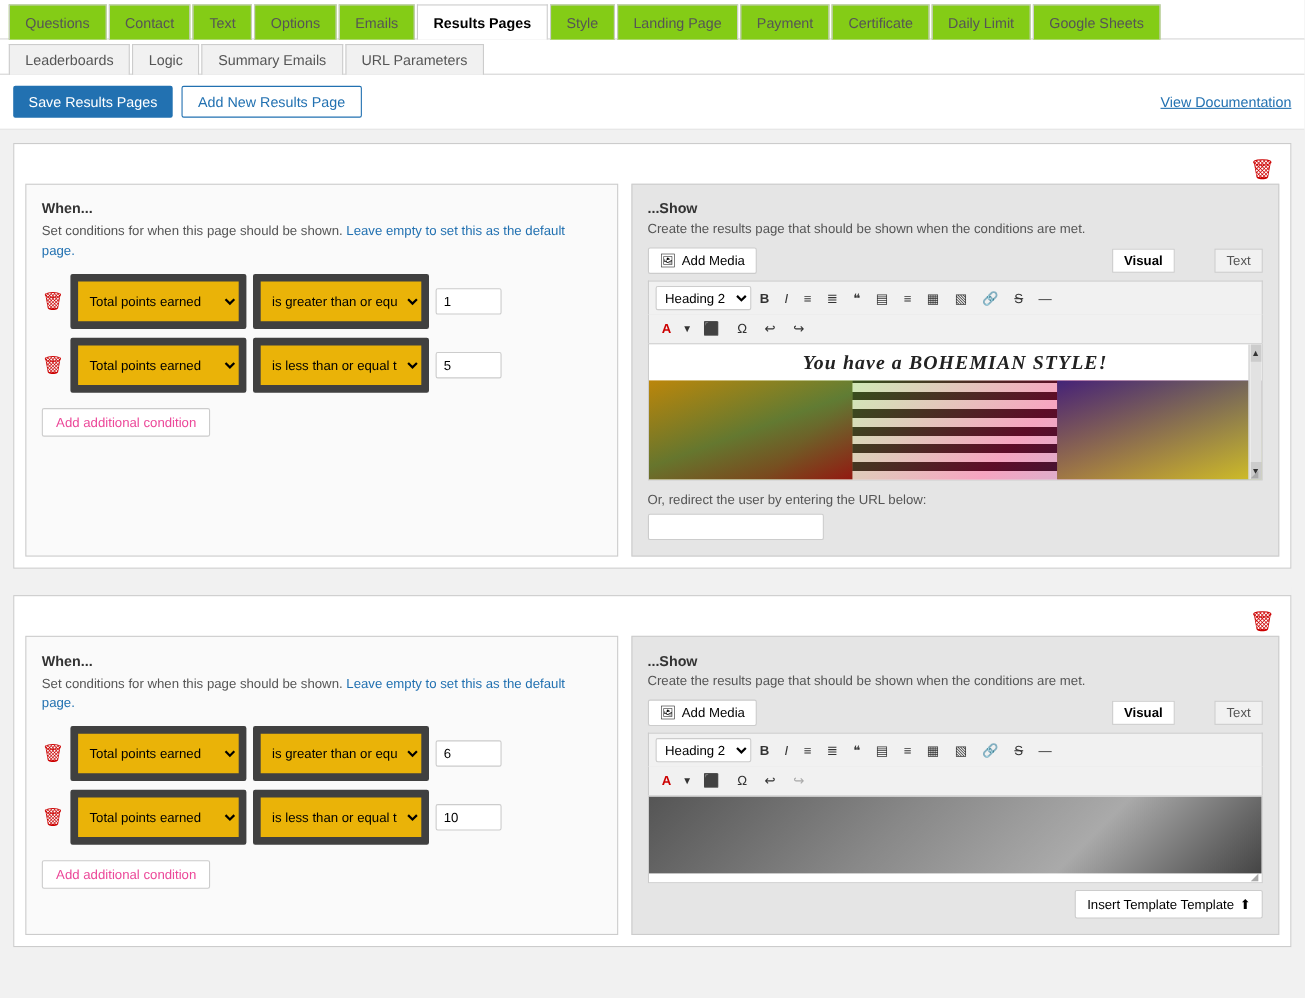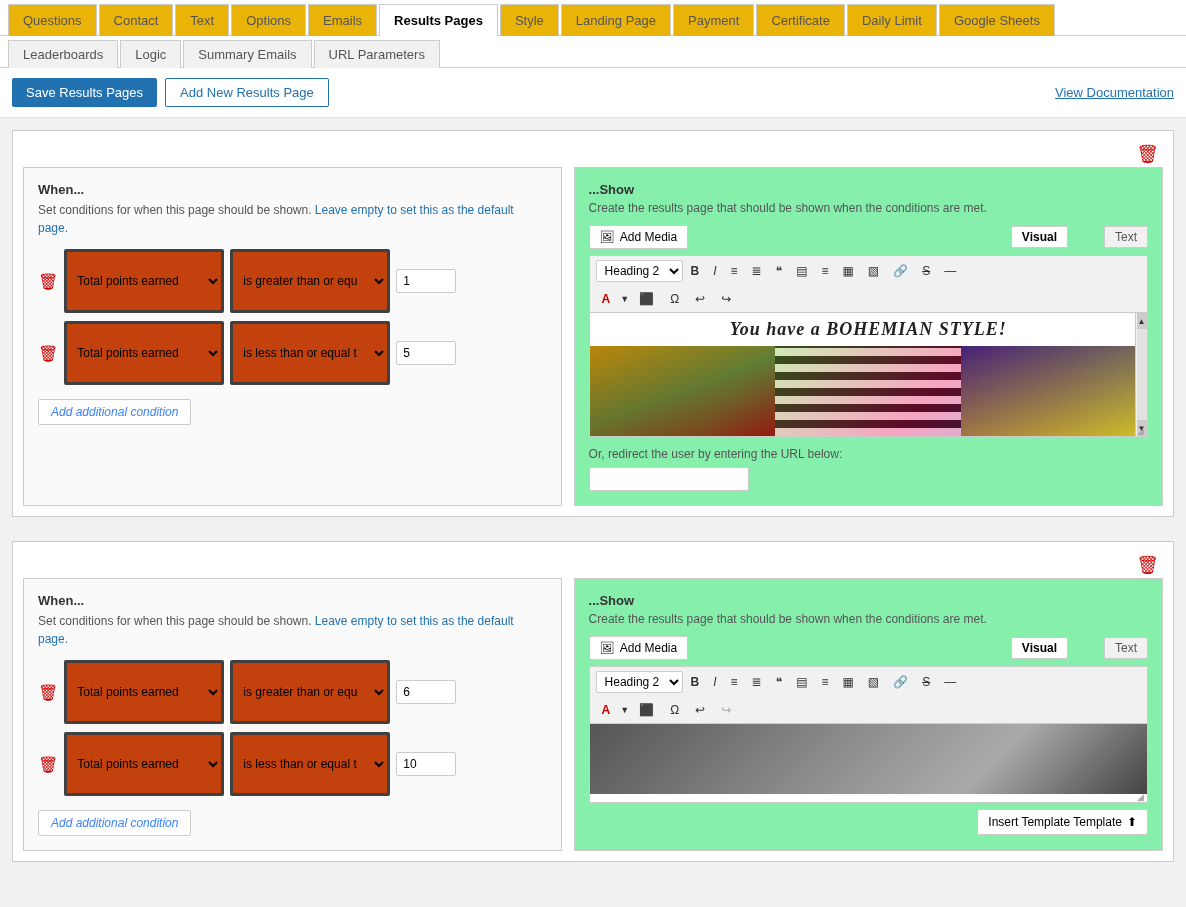--- a/index.html
+++ b/index.html
@@ -6,21 +6,21 @@
     body { font-family: -apple-system, BlinkMacSystemFont, "Segoe UI", Arial, sans-serif; font-size: 13px; background: #f1f1f1; color: #333; }
 
     
     .nav-tabs-primary {
       display: flex; flex-wrap: wrap; background: #fff; border-bottom: 1px solid #ccc;
       padding: 0 8px;
     }
     .nav-tabs-primary .tab {
       padding: 8px 14px; cursor: pointer; border: 1px solid transparent;
       border-bottom: none; margin-bottom: -1px; font-size: 13px; color: #555;
-      background: #eab308; border-color: #ccc; margin-right: 2px; margin-top: 4px;
+      background: #84cc16; border-color: #ccc; margin-right: 2px; margin-top: 4px;
     }
     .nav-tabs-primary .tab.active {
       background: #fff; border-color: #ccc #ccc #fff; color: #000; font-weight: 600;
     }
     .nav-tabs-secondary {
       display: flex; background: #fff; border-bottom: 1px solid #ccc;
       padding: 0 8px;
     }
     .nav-tabs-secondary .tab {
       padding: 6px 14px; cursor: pointer; font-size: 13px; color: #555;
@@ -63,39 +63,38 @@
       flex: 1; border: 1px solid #ccc; padding: 14px; background: #fafafa;
     }
     .when-title { font-weight: 600; font-size: 13px; margin-bottom: 4px; }
     .when-desc { font-size: 12px; color: #555; margin-bottom: 12px; line-height: 1.5; }
     .when-desc a { color: #2271b1; }
 
     
     .condition-row { display: flex; align-items: center; gap: 6px; margin-bottom: 8px; }
     .condition-delete { color: #cc0000; font-size: 16px; cursor: pointer; }
     .condition-select {
-      padding: 21px 6px; border: 3px solid #404040; background: #c2410c; font-size: 12px;
+      padding: 10px 6px; border: 7px solid #404040; background: #eab308; font-size: 12px;
       border-radius: 2px; cursor: pointer;
     }
     .condition-select-wide { width: 160px; }
     .condition-select-mid { width: 160px; }
     .condition-input {
       width: 60px; padding: 4px 6px; border: 1px solid #ccc; font-size: 12px;
       border-radius: 2px;
     }
     .add-condition-btn {
       background: #fff; border: 1px solid #ccc; padding: 5px 12px;
-      cursor: pointer; font-size: 12px; color: #3b82f6; margin-top: 6px;
+      cursor: pointer; font-size: 12px; color: #ec4899; margin-top: 6px;
       border-radius: 2px;
-      font-style: italic;
     }
 
     
     .show-panel {
-      flex: 1.1; border: 1px solid #ccc; padding: 14px; background: #86efac;
+      flex: 1.1; border: 1px solid #ccc; padding: 14px; background: #e5e5e5;
     }
     .show-title { font-weight: 600; font-size: 13px; margin-bottom: 4px; }
     .show-desc { font-size: 12px; color: #555; margin-bottom: 10px; }
 
     
     .editor-header {
       display: flex; justify-content: space-between; align-items: center;
       margin-bottom: 6px;
     }
     .add-media-btn {

